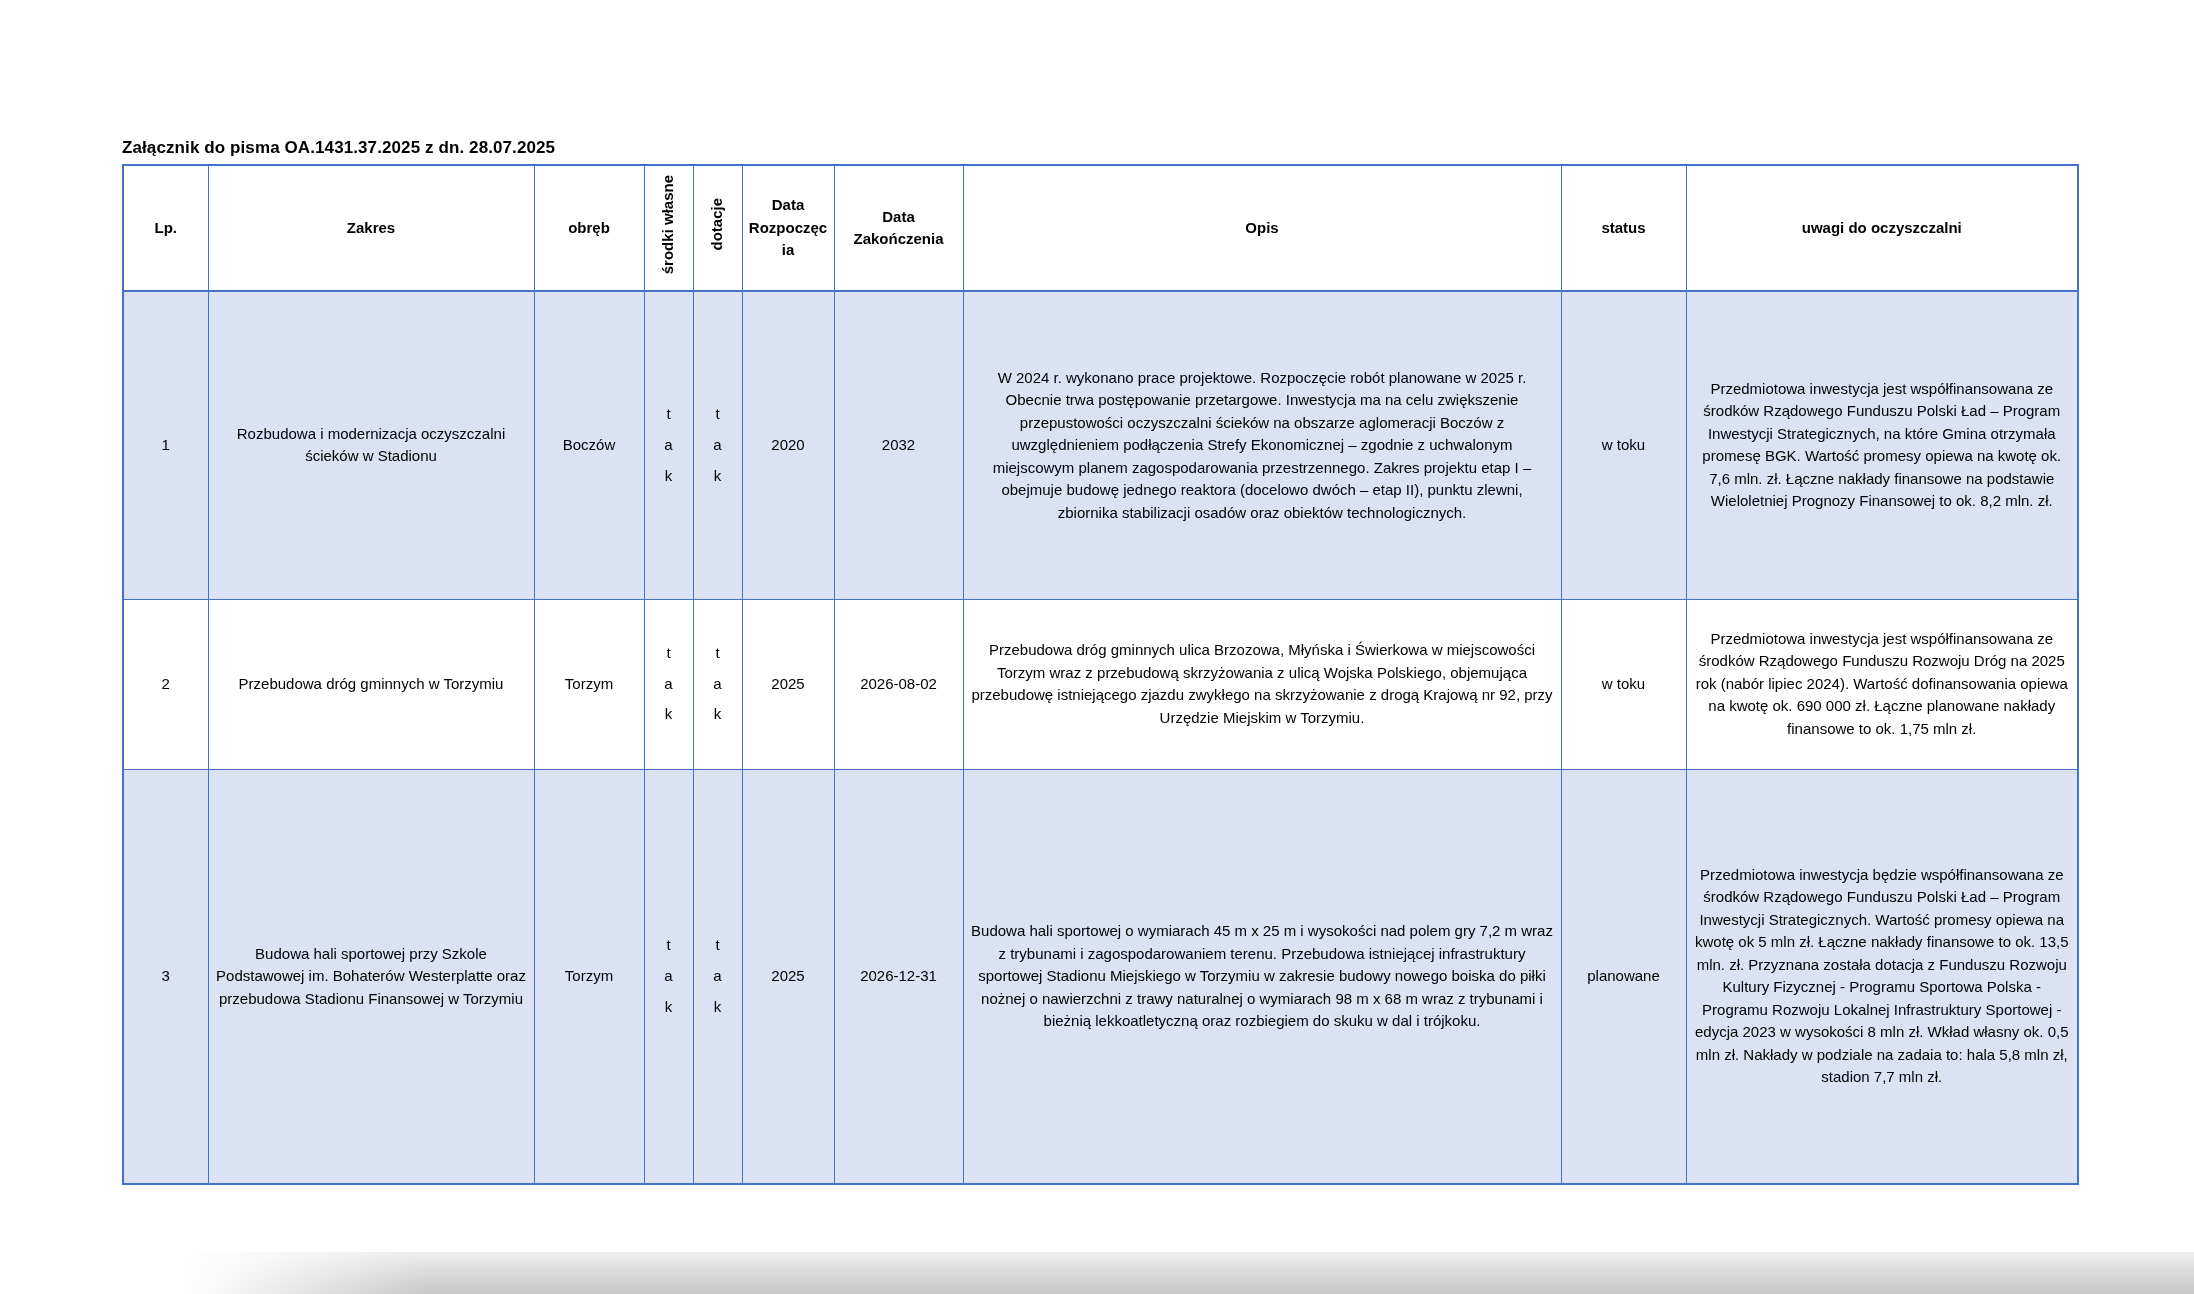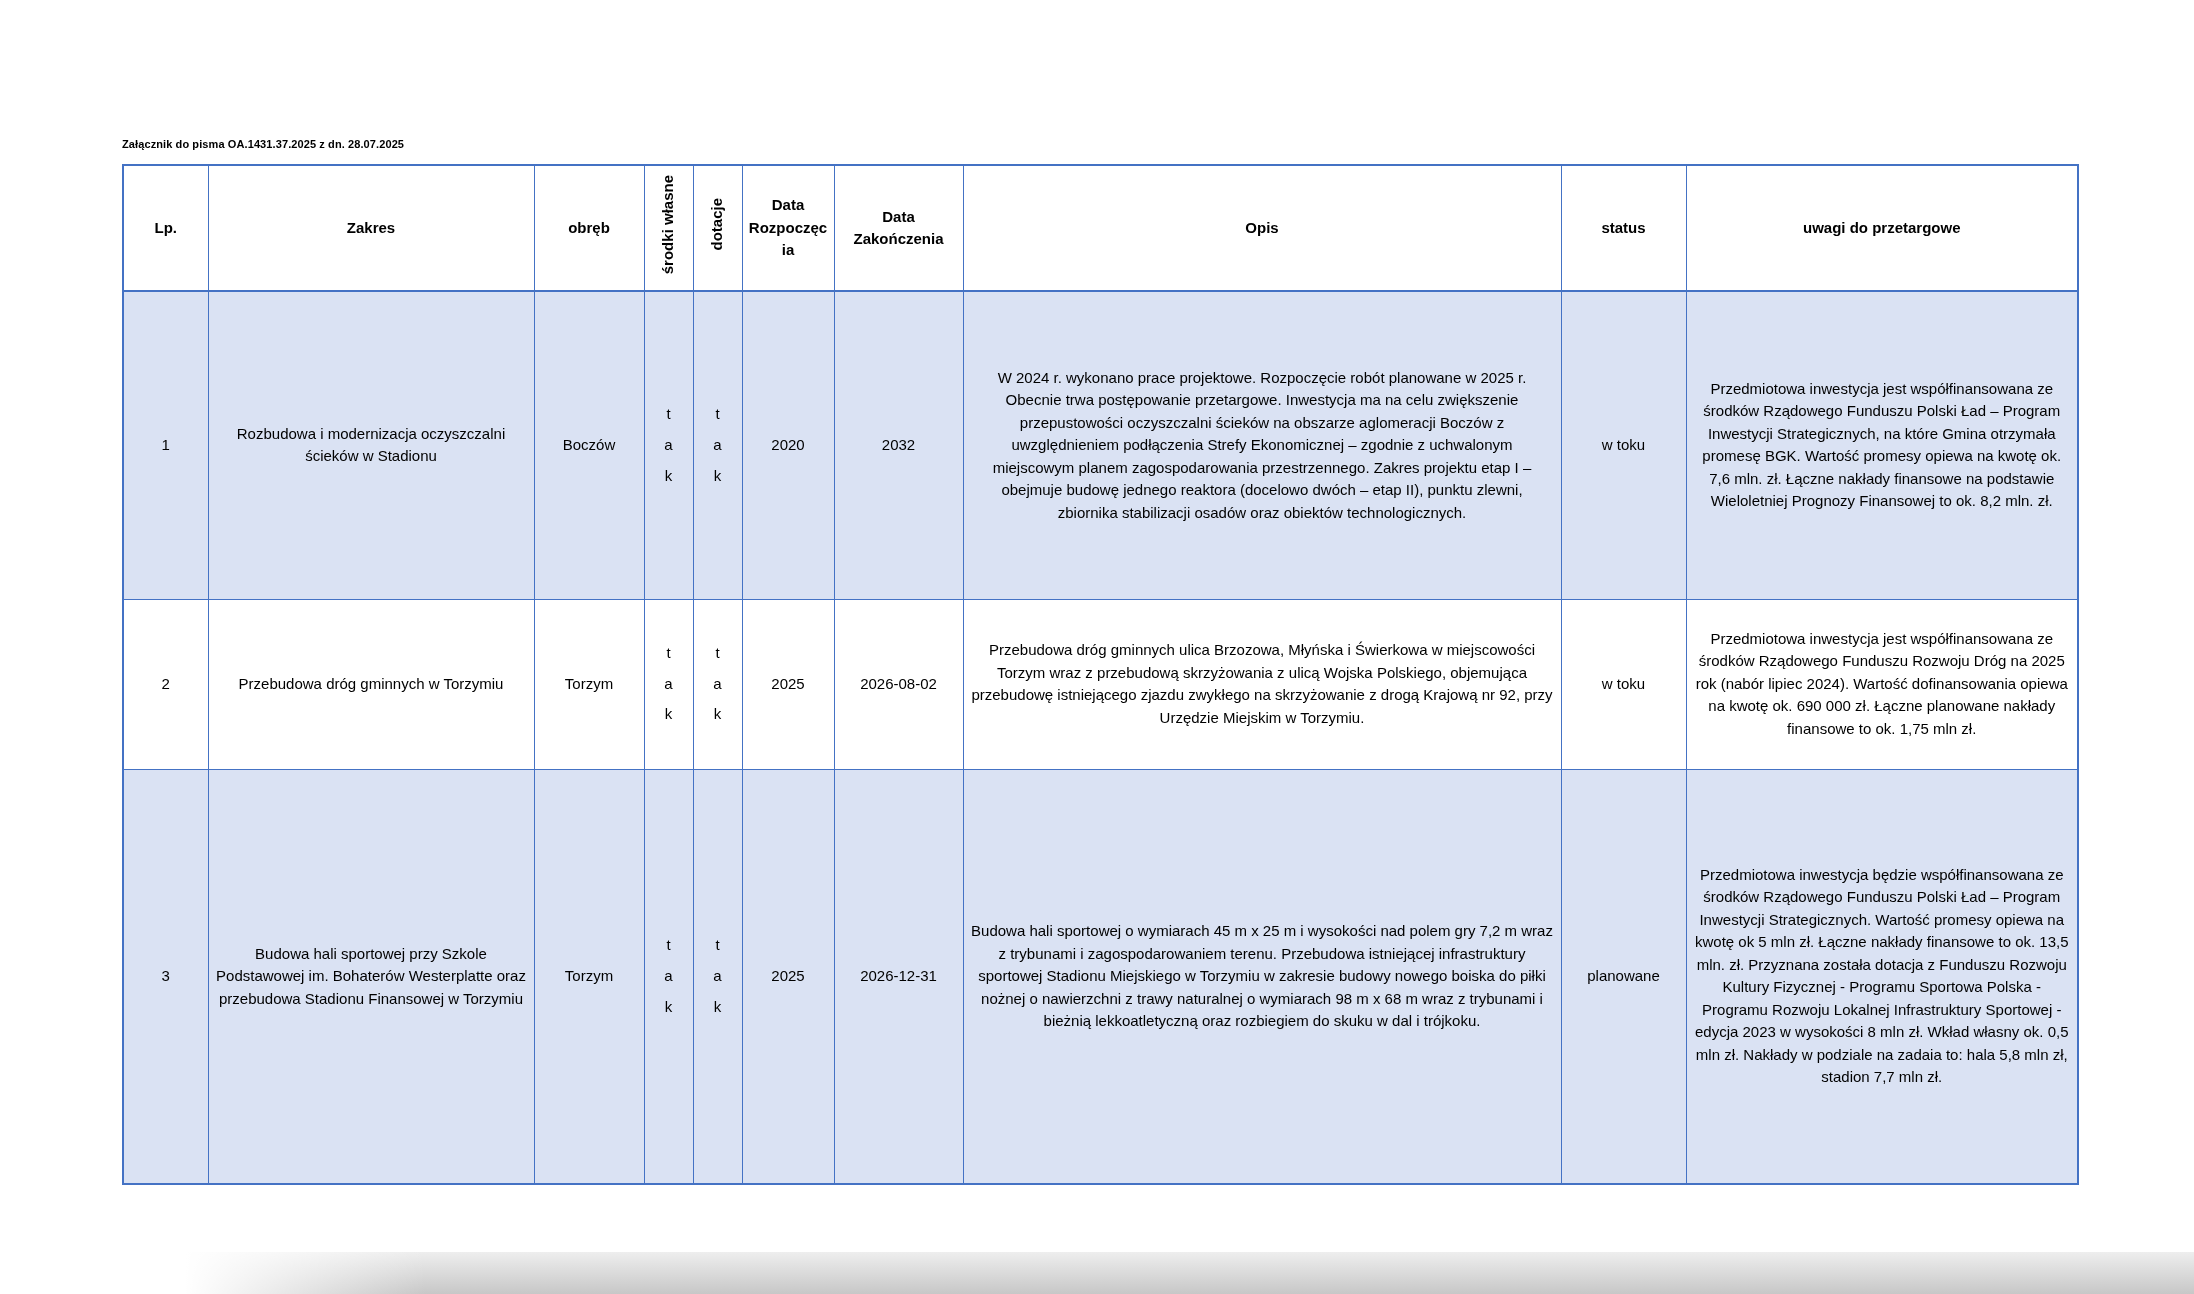--- a/index.html
+++ b/index.html
@@ -13,21 +13,21 @@
     position: relative;
     width: 2194px;
     height: 1294px;
     background: #ffffff;
     overflow: hidden;
   }
   .doc-title {
     position: absolute;
     left: 122px;
     top: 138px;
-    font-size: 11px;
+    font-size: 17px;
     font-weight: bold;
     letter-spacing: 0.1px;
     white-space: nowrap;
   }
   table.projects {
     position: absolute;
     left: 122px;
     top: 164px;
     width: 1955px;
     border-collapse: collapse;
@@ -108,21 +108,21 @@
       <tr class="hdr">
         <th>Lp.</th>
         <th>Zakres</th>
         <th>obręb</th>
         <th><span class="vertical">środki własne</span></th>
         <th><span class="vertical">dotacje</span></th>
         <th class="wrap-hard">Data Rozpoczęcia</th>
         <th class="wrap-hard">Data Zakończenia</th>
         <th>Opis</th>
         <th>status</th>
-        <th>uwagi do przetargowe</th>
+        <th>uwagi do oczyszczalni</th>
       </tr>
     </thead>
     <tbody>
       <tr class="r1 shaded">
         <td>1</td>
         <td>Rozbudowa i modernizacja oczyszczalni ścieków w Stadionu</td>
         <td>Boczów</td>
         <td><span class="stacked">tak</span></td>
         <td><span class="stacked">tak</span></td>
         <td>2020</td>

